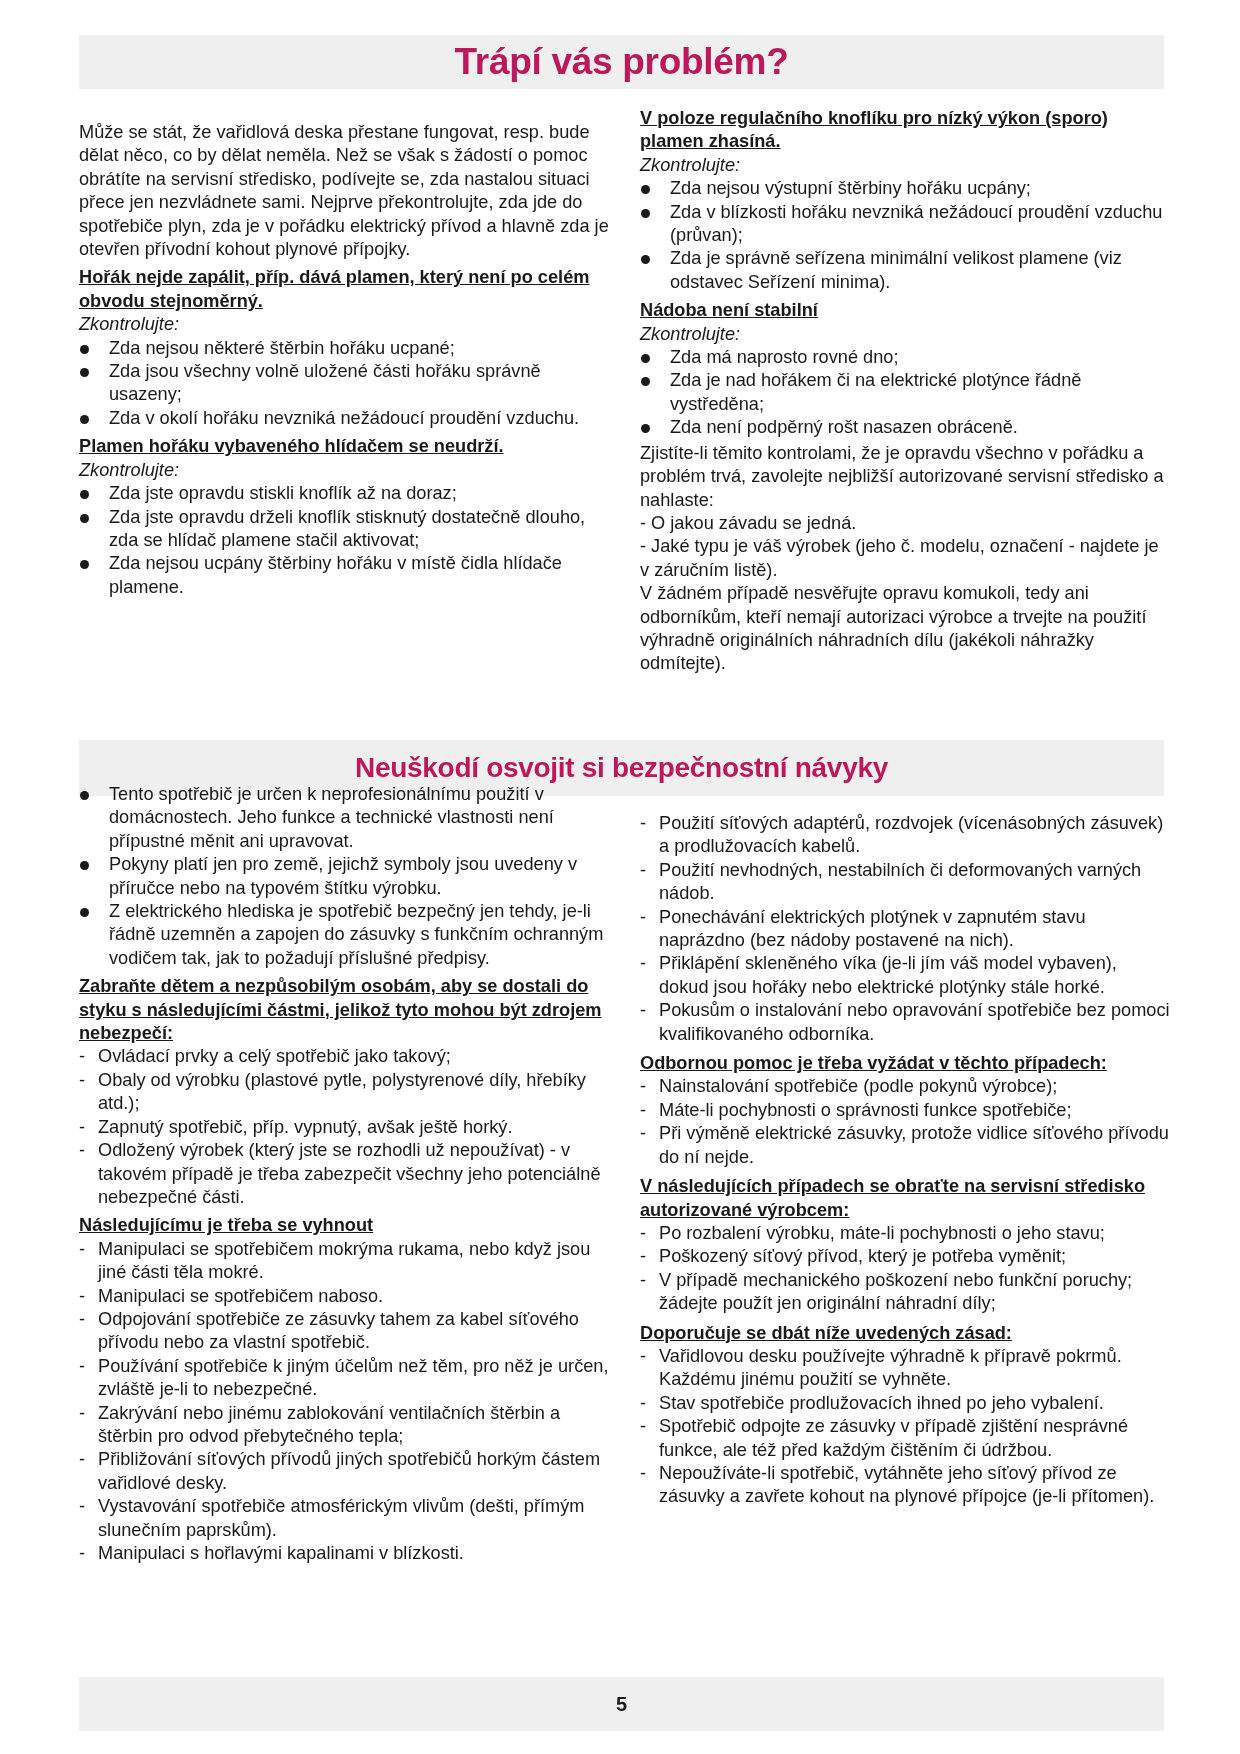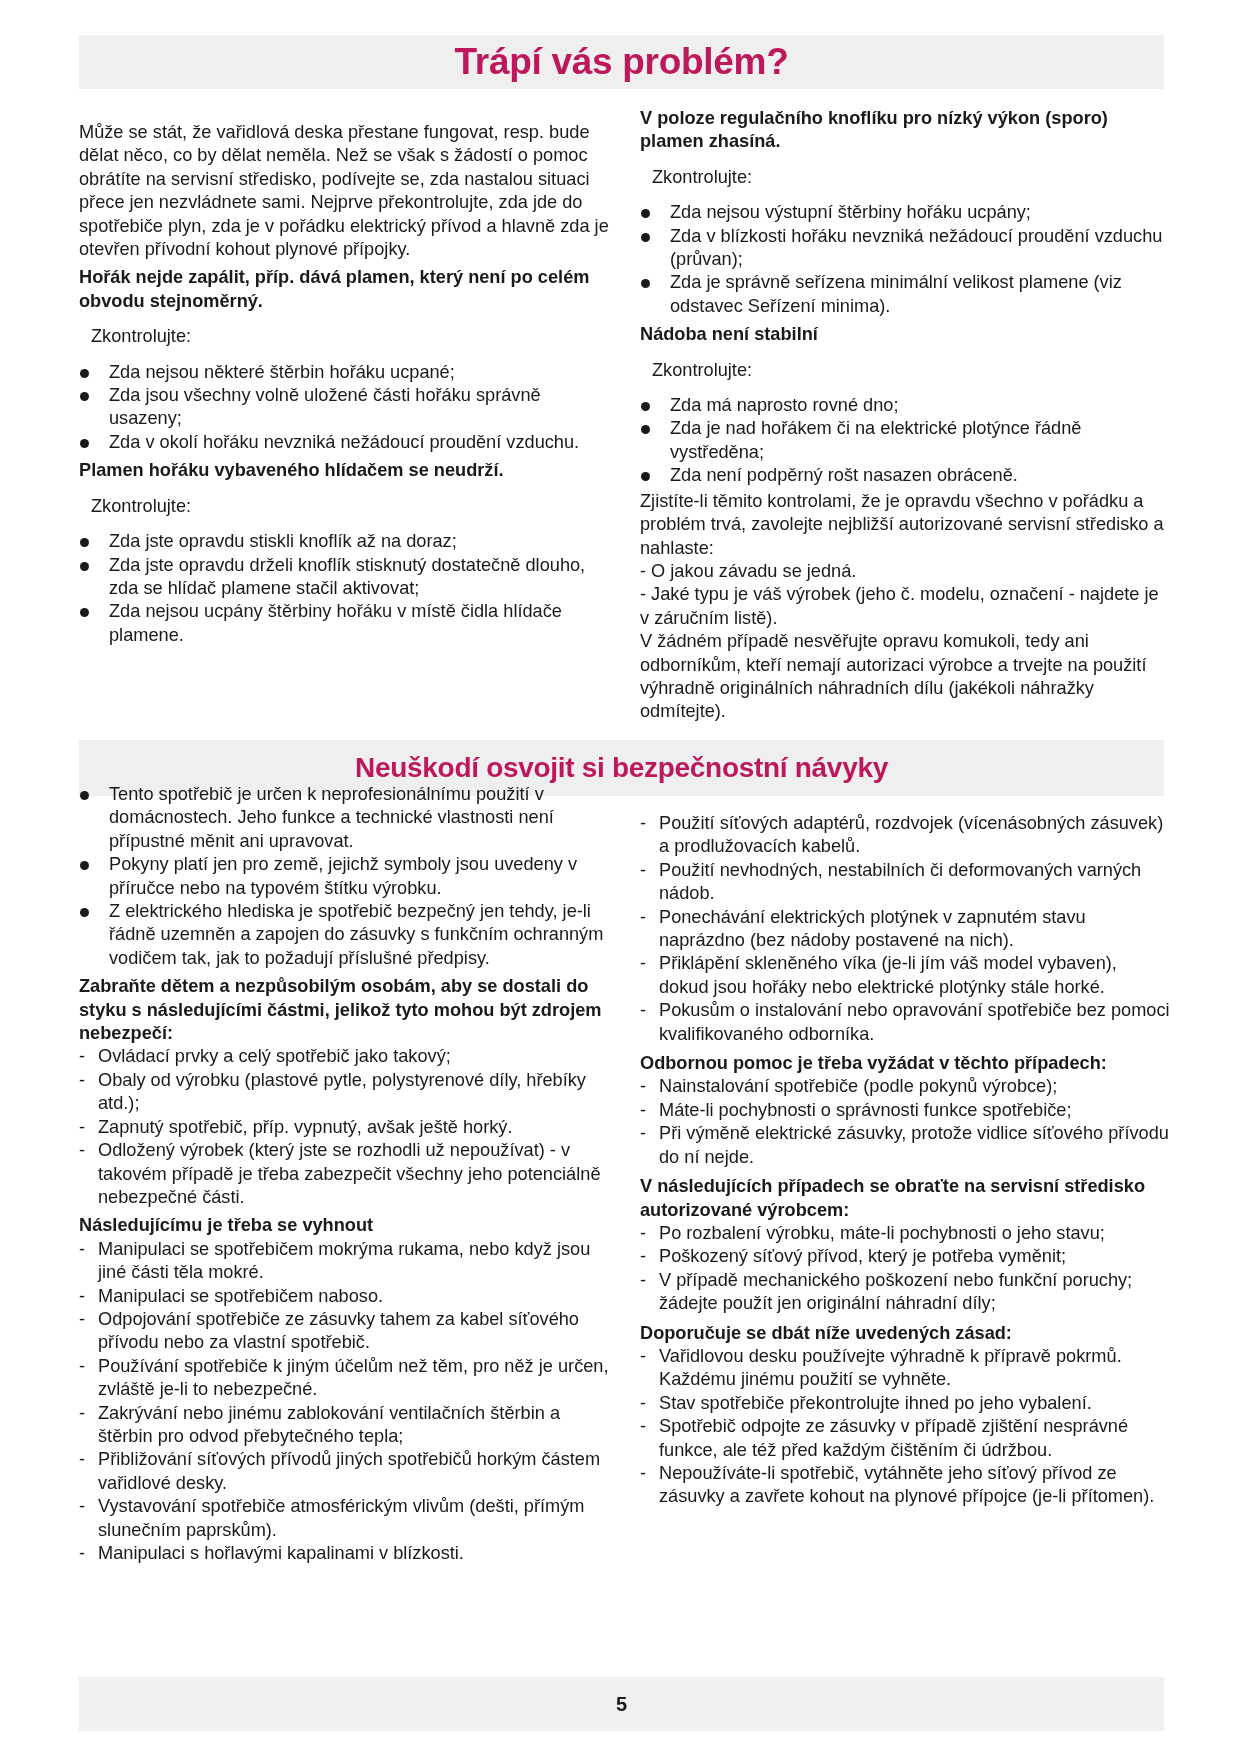--- a/index.html
+++ b/index.html
@@ -21,22 +21,22 @@
 
   .col { position: absolute; width: 530px; font-size: 18.2px; line-height: 23.4px; }
   .c1 { left: 79px; }
   .c2 { left: 640px; }
   #s1l { top: 121px; }
   #s1r { top: 107px; }
   #s2l { top: 783px; }
   #s2r { top: 812px; }
 
   p { margin: 0 0 5px 0; }
-  .h { font-weight: bold; margin: 0; }
-  .it { margin: 12px; }
+  .h { font-weight: bold; margin: 0; text-decoration: underline; }
+  .it { font-style: italic; margin: 0; }
   ul { list-style: none; margin: 0 0 5px 0; padding: 0; }
   li { position: relative; padding-left: 30px; }
   ul.bul li::before {
     content: ""; position: absolute; left: 1px; top: 8px;
     width: 9px; height: 9px; border-radius: 50%; background: #1a1a1a;
   }
   ul.dash li { padding-left: 19px; }
   ul.dash li::before { content: "-"; position: absolute; left: 0; top: 0; }
   .plain { margin: 0; }
   .gap { margin-top: 6px; }
@@ -133,21 +133,21 @@
   </ul>
   <p class="h gap">V následujících případech se obraťte na servisní středisko autorizované výrobcem:</p>
   <ul class="dash">
     <li>Po rozbalení výrobku, máte-li pochybnosti o jeho stavu;</li>
     <li>Poškozený síťový přívod, který je potřeba vyměnit;</li>
     <li>V případě mechanického poškození nebo funkční poruchy; žádejte použít jen originální náhradní díly;</li>
   </ul>
   <p class="h gap">Doporučuje se dbát níže uvedených zásad:</p>
   <ul class="dash">
     <li>Vařidlovou desku používejte výhradně k přípravě pokrmů. Každému jinému použití se vyhněte.</li>
-    <li>Stav spotřebiče překontrolujte ihned po jeho vybalení.</li>
+    <li>Stav spotřebiče prodlužovacích ihned po jeho vybalení.</li>
     <li>Spotřebič odpojte ze zásuvky v případě zjištění nesprávné funkce, ale též před každým čištěním či údržbou.</li>
     <li>Nepoužíváte-li spotřebič, vytáhněte jeho síťový přívod ze zásuvky a zavřete kohout na plynové přípojce (je-li přítomen).</li>
   </ul>
 </div>
 
 <div class="band" id="footer">
   <span>5</span>
 </div>
 
 </body></html>

